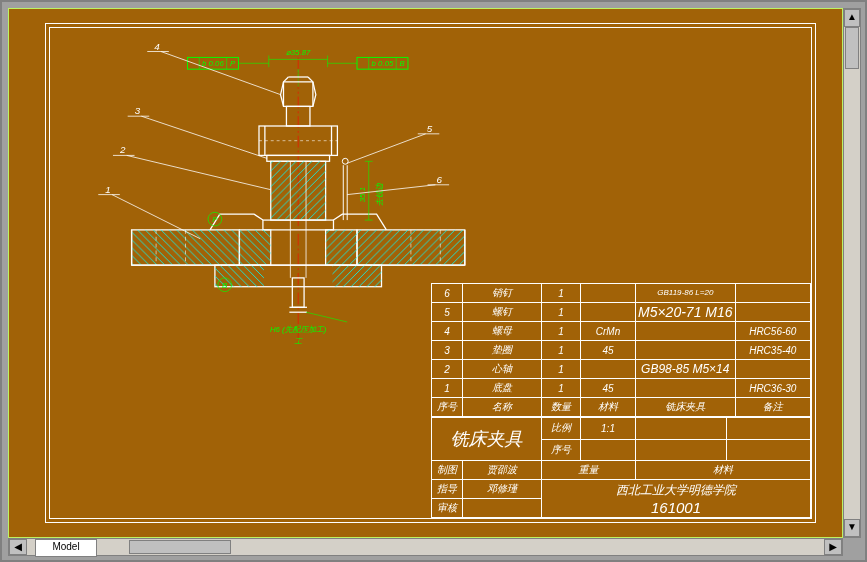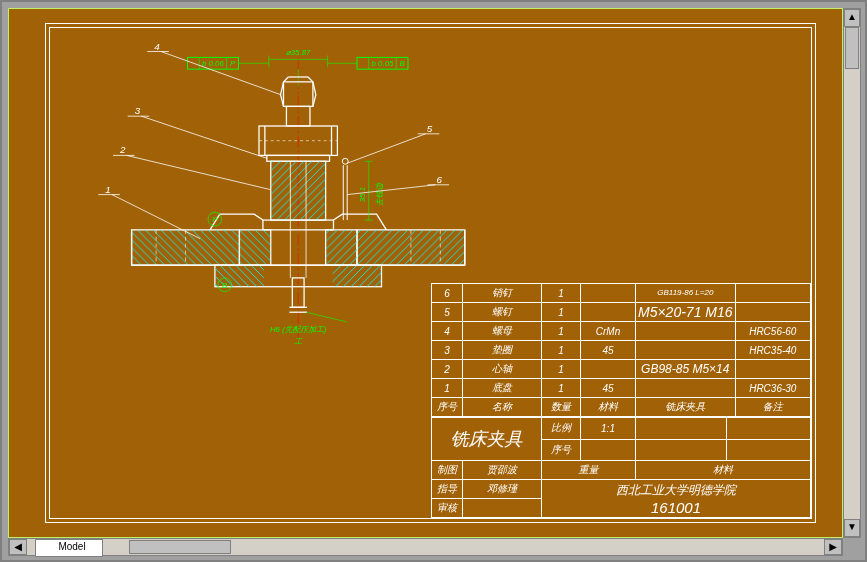--- a/index.html
+++ b/index.html
@@ -92,21 +92,20 @@
     position: absolute;
     left: 26px;
     top: 0;
     width: 60px;
     height: 16px;
     background: #fff;
     border: 1px solid #808080;
     font-size: 10px;
     line-height: 14px;
     text-align: center;
-    padding-left: 6px;
   }
   .drawing-border {
     position: absolute;
     left: 36px;
     top: 14px;
     right: 26px;
     bottom: 14px;
     border: 1px solid #fff;
   }
   .drawing-border-inner {

